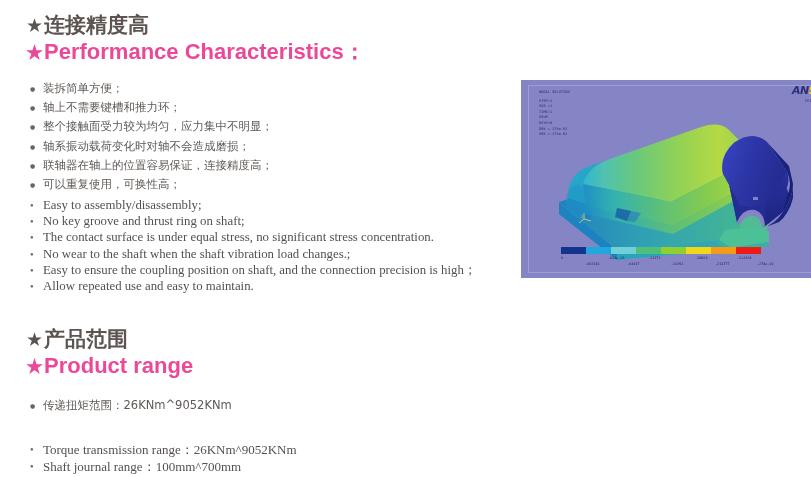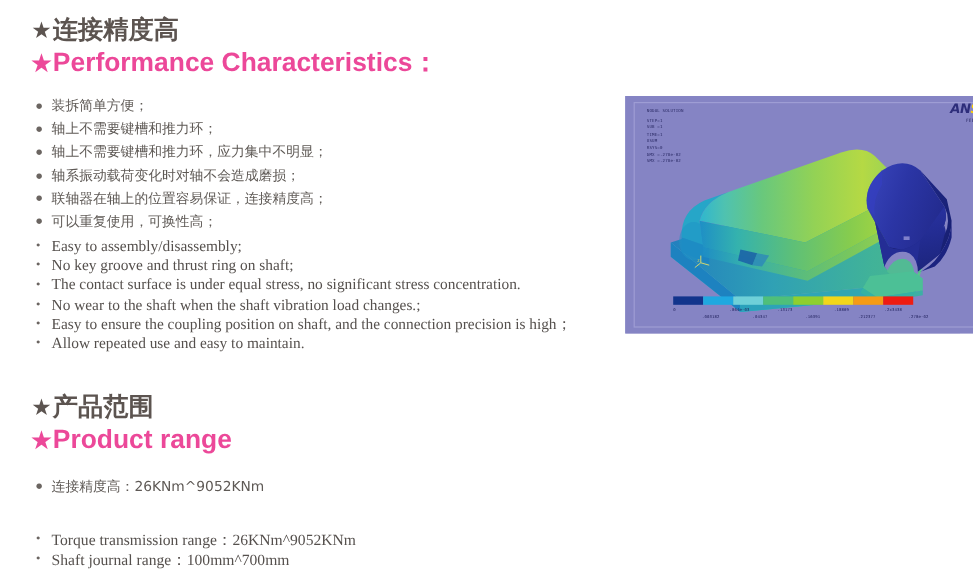--- a/index.html
+++ b/index.html
@@ -213,42 +213,42 @@
 <body>
 
 <div class="heading-block" id="perf-heading">
   <div class="heading-cn"><span class="star">★</span><span>连接精度高</span></div>
   <div class="heading-en"><span class="star">★</span><span>Performance Characteristics：</span></div>
 </div>
 
 <ul class="bullets cn-list">
   <li><span>装拆简单方便；</span></li>
   <li><span>轴上不需要键槽和推力环；</span></li>
-  <li><span>轴上不需要键槽和推力环，应力集中不明显；</span></li>
+  <li><span>整个接触面受力较为均匀，应力集中不明显；</span></li>
   <li><span>轴系振动载荷变化时对轴不会造成磨损；</span></li>
   <li><span>联轴器在轴上的位置容易保证，连接精度高；</span></li>
   <li><span>可以重复使用，可换性高；</span></li>
 </ul>
 
 <ul class="bullets en-list">
   <li><span>Easy to assembly/disassembly;</span></li>
   <li><span>No key groove and thrust ring on shaft;</span></li>
   <li><span>The contact surface is under equal stress, no significant stress concentration.</span></li>
   <li><span>No wear to the shaft when the shaft vibration load changes.;</span></li>
   <li><span>Easy to ensure the coupling position on shaft, and the connection precision is high；</span></li>
   <li><span>Allow repeated use and easy to maintain.</span></li>
 </ul>
 
 <div class="heading-block" id="range-heading">
   <div class="heading-cn"><span class="star">★</span><span>产品范围</span></div>
   <div class="heading-en"><span class="star">★</span><span>Product range</span></div>
 </div>
 
 <ul class="bullets cn-range-list">
-  <li><span>连接精度高：26KNm^9052KNm</span></li>
+  <li><span>传递扭矩范围：26KNm^9052KNm</span></li>
 </ul>
 
 <ul class="bullets en-range-list">
   <li><span>Torque transmission range：26KNm^9052KNm</span></li>
   <li><span>Shaft journal range：100mm^700mm</span></li>
 </ul>
 
 <div id="ansys-figure">
 
   <svg id="ansys-canvas" viewBox="0 0 279 198" xmlns="http://www.w3.org/2000/svg">

